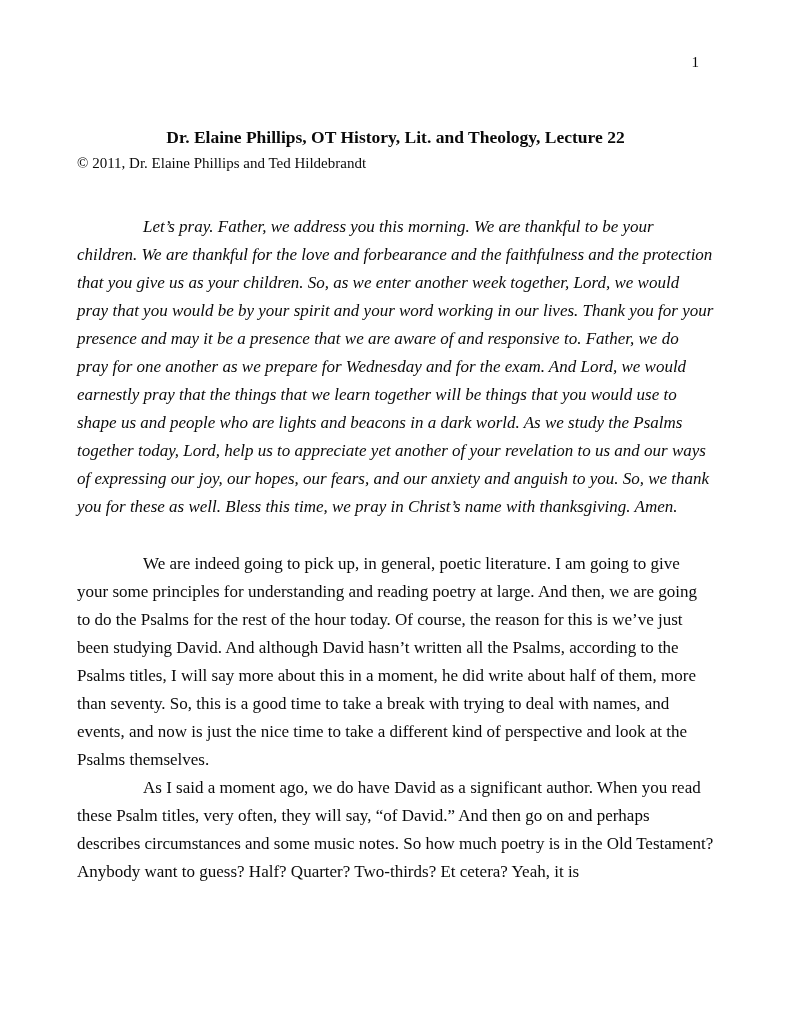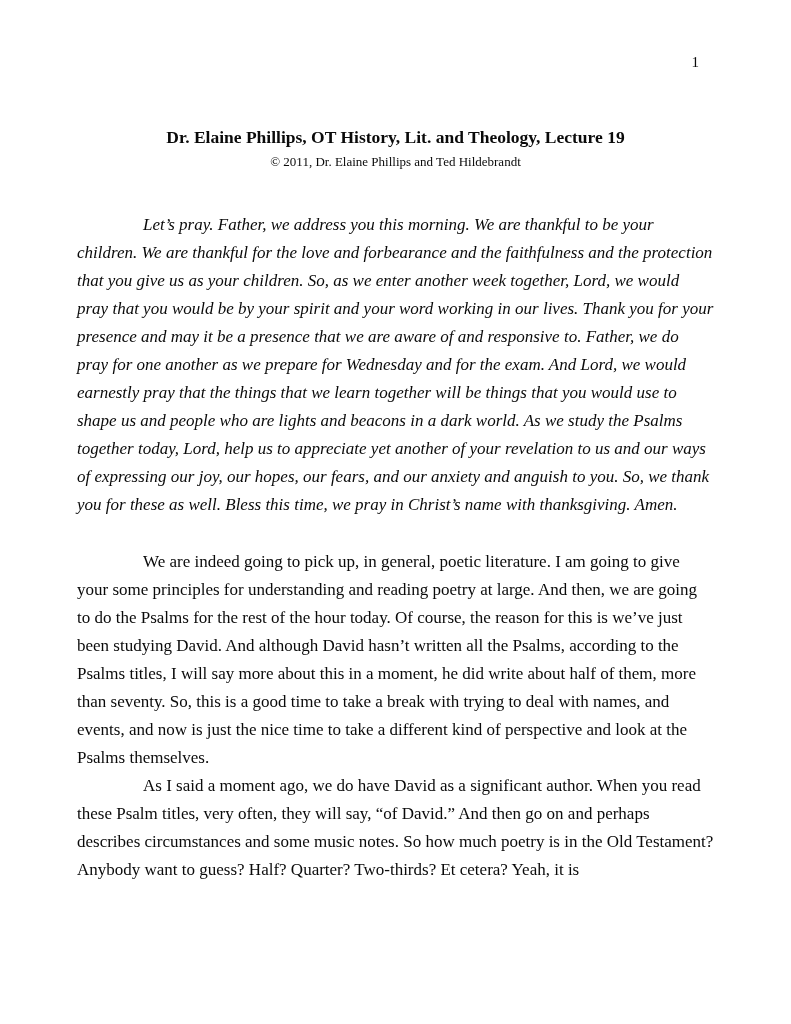--- a/index.html
+++ b/index.html
@@ -28,22 +28,21 @@
   }
   .doc-title {
     margin-top: 72px;
     text-align: center;
     font-weight: bold;
     font-size: 17.5px;
     line-height: 1.25;
   }
   .copyright {
     margin-top: 5px;
-    text-align: center;
-    font-size: 13px;
+    font-size: 15px;
     line-height: 1.3;
   }
   .doc-body {
     margin-top: 40px;
     font-size: 17px;
     line-height: 28px;
     text-align: left;
   }
   .doc-body p {
     margin: 0;
@@ -54,21 +53,21 @@
     margin-bottom: 29px;
   }
 </style>
 </head>
 <body>
 
 <div class="page">
 
   <div class="page-number">1</div>
 
-  <div class="doc-title">Dr. Elaine Phillips, OT History, Lit. and Theology, Lecture 19</div>
+  <div class="doc-title">Dr. Elaine Phillips, OT History, Lit. and Theology, Lecture 22</div>
 
   <div class="copyright">© 2011, Dr. Elaine Phillips and Ted Hildebrandt</div>
 
   <div class="doc-body">
     <p class="prayer">Let’s pray. Father, we address you this morning. We are thankful to be your children. We are thankful for the love and forbearance and the faithfulness and the protection that you give us as your children. So, as we enter another week together, Lord, we would pray that you would be by your spirit and your word working in our lives. Thank you for your presence and may it be a presence that we are aware of and responsive to. Father, we do pray for one another as we prepare for Wednesday and for the exam. And Lord, we would earnestly pray that the things that we learn together will be things that you would use to shape us and people who are lights and beacons in a dark world. As we study the Psalms together today, Lord, help us to appreciate yet another of your revelation to us and our ways of expressing our joy, our hopes, our fears, and our anxiety and anguish to you. So, we thank you for these as well. Bless this time, we pray in Christ’s name with thanksgiving. Amen.</p>
     <p>We are indeed going to pick up, in general, poetic literature. I am going to give your some principles for understanding and reading poetry at large. And then, we are going to do the Psalms for the rest of the hour today. Of course, the reason for this is we’ve just been studying David. And although David hasn’t written all the Psalms, according to the Psalms titles, I will say more about this in a moment, he did write about half of them, more than seventy. So, this is a good time to take a break with trying to deal with names, and events, and now is just the nice time to take a different kind of perspective and look at the Psalms themselves.</p>
     <p>As I said a moment ago, we do have David as a significant author. When you read these Psalm titles, very often, they will say, “of David.” And then go on and perhaps describes circumstances and some music notes. So how much poetry is in the Old Testament? Anybody want to guess? Half? Quarter? Two-thirds? Et cetera? Yeah, it is</p>
   </div>
 
 </div>

